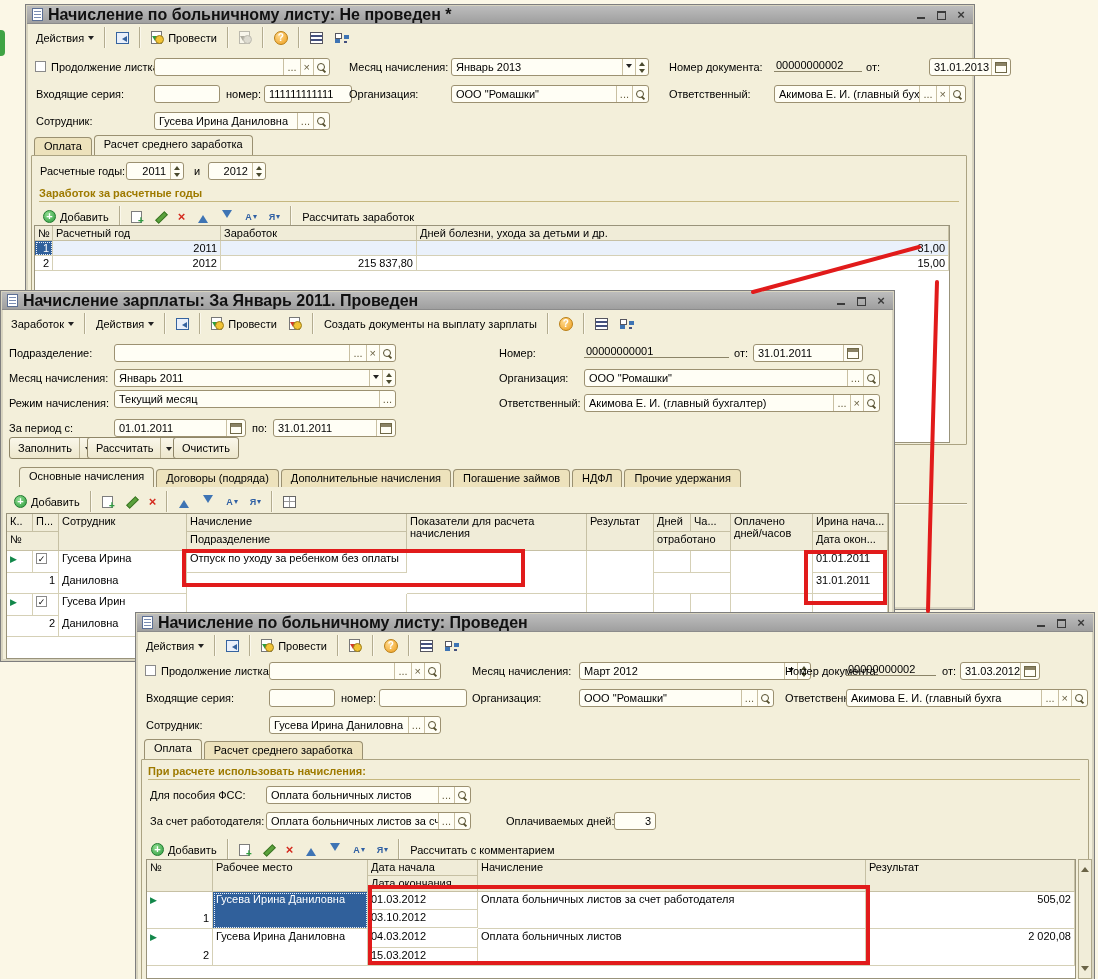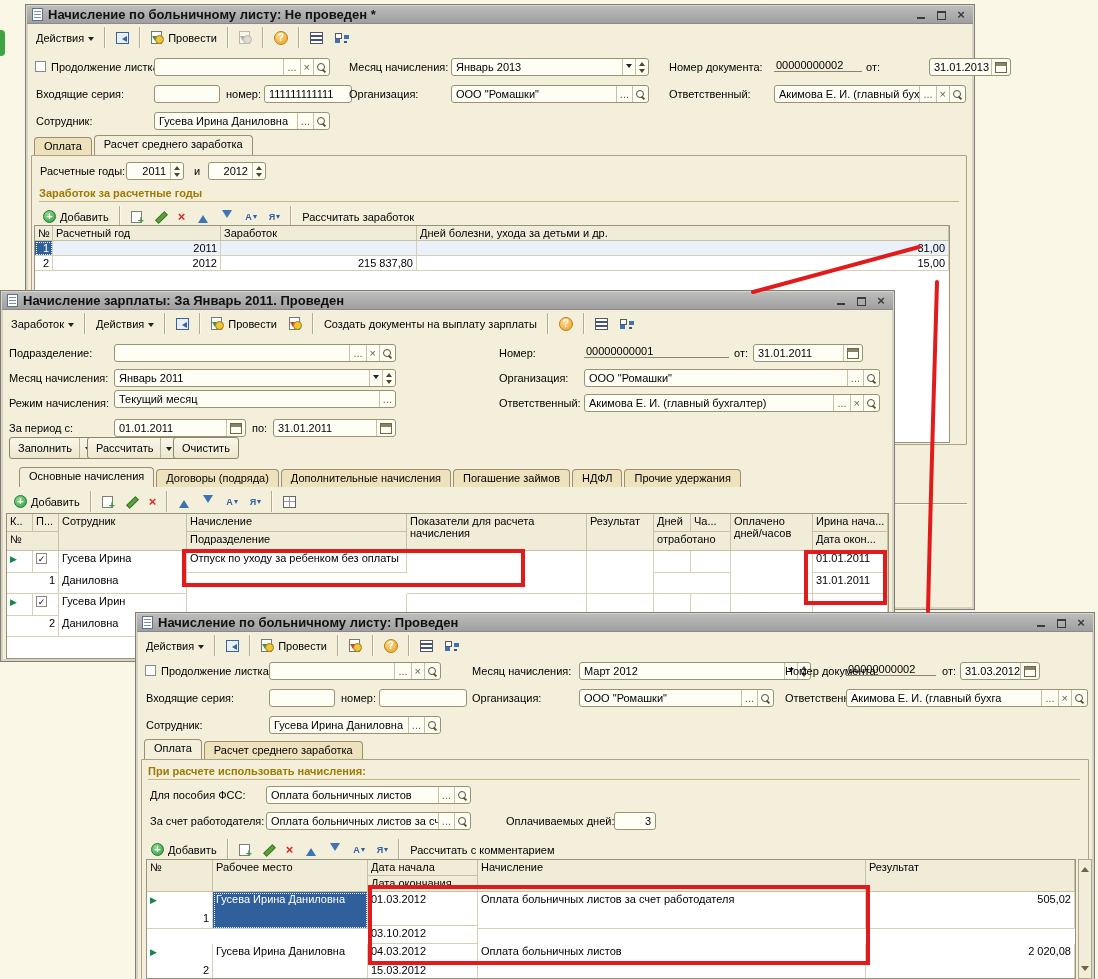--- a/index.html
+++ b/index.html
@@ -6,35 +6,35 @@
   html,body { background:#fff; }
   .desktop { position:relative; width:1098px; height:979px; overflow:hidden;
     background:#FBF7E6; font-family:"Liberation Sans",sans-serif; font-size:11px; color:#000; }
 
   
   .w { position:absolute; background:#F3EFDA; border:1px solid #7E7E7E;
        box-shadow: inset 0 0 0 2px #D8D4C0; }
   .tbar { position:absolute; left:1px; right:1px; top:1px; height:18px;
     background:linear-gradient(#BDBDBD,#9F9F9F); display:flex; align-items:center;
     gap:5px; padding:0 5px; border-bottom:1px solid #8B8B8B; }
-  .ttl { font-weight:bold; font-size:13px; white-space:nowrap; overflow:hidden; flex:1; color:#111; }
+  .ttl { font-weight:bold; font-size:16px; white-space:nowrap; overflow:hidden; flex:1; color:#111; }
   .i-doc { width:11px; height:13px; background:#fff; border:1px solid #5C6F94; position:relative; flex:0 0 auto; }
   .i-doc::before { content:""; position:absolute; left:1px; right:1px; top:2px; height:1px;
     background:#7A8DB3; box-shadow:0 3px 0 #7A8DB3, 0 6px 0 #7A8DB3; }
   .wctl { display:flex; gap:6px; align-items:center; }
   .wc { width:14px; height:13px; display:flex; align-items:flex-end; justify-content:center;
         color:#3A3A3A; font-weight:bold; }
   .wc.min i { width:8px; height:2px; background:#3A3A3A; margin-bottom:2px; }
   .wc.max i { width:9px; height:9px; border:1px solid #3A3A3A; border-top-width:2px; margin-bottom:1px; }
   .wc.cls { align-items:center; font-size:13px; line-height:1; }
 
   
   .tb { position:absolute; left:3px; right:3px; height:25px; display:flex; align-items:center;
         gap:2px; padding:0 2px; }
-  .tbtn { display:flex; align-items:flex-end; gap:4px; padding:2px 5px; border-radius:2px; white-space:nowrap; }
+  .tbtn { display:flex; align-items:center; gap:4px; padding:2px 5px; border-radius:2px; white-space:nowrap; }
   .tsep { align-self:stretch; margin:2px 3px; border-left:1px solid #B3AC8F; border-right:1px solid #FBF8EC; }
   .darr { width:0; height:0; border:3px solid transparent; border-top:4px solid #222; margin-top:4px; }
 
   
   .i-nav { width:13px; height:12px; background:#EAF0FA; border:1px solid #35639F; position:relative; }
   .i-nav::before { content:""; position:absolute; left:2px; top:3px; width:0; height:0;
     border:3px solid transparent; border-right:5px solid #35639F; }
   .i-post { width:13px; height:13px; position:relative; }
   .i-post::before { content:""; position:absolute; left:0; top:0; width:9px; height:11px;
     background:#fff; border:1px solid #777; }
@@ -825,21 +825,21 @@
         <span class="gc" style="width:388px; height:32px">Начисление</span>
         <span class="gc" style="flex:1; height:32px">Результат</span>
       </div>
       <div class="gr">
         <span class="gcol" style="width:66px">
           <span class="gc" style="height:19px; border-bottom:none"><span class="mark">▶</span></span>
           <span class="gc num" style="height:18px">1</span>
         </span>
         <span class="gc selc" style="width:155px; height:37px">Гусева Ирина Даниловна</span>
         <span class="gcol" style="width:110px">
-          <span class="gc" style="height:34px">01.03.2012</span>
+          <span class="gc" style="height:18px">01.03.2012</span>
           <span class="gc" style="height:18px">03.10.2012</span>
         </span>
         <span class="gc" style="width:388px; height:37px">Оплата больничных листов за счет работодателя</span>
         <span class="gc num" style="flex:1; height:37px">505,02</span>
       </div>
       <div class="gr">
         <span class="gcol" style="width:66px">
           <span class="gc" style="height:19px; border-bottom:none"><span class="mark">▶</span></span>
           <span class="gc num" style="height:18px">2</span>
         </span>

